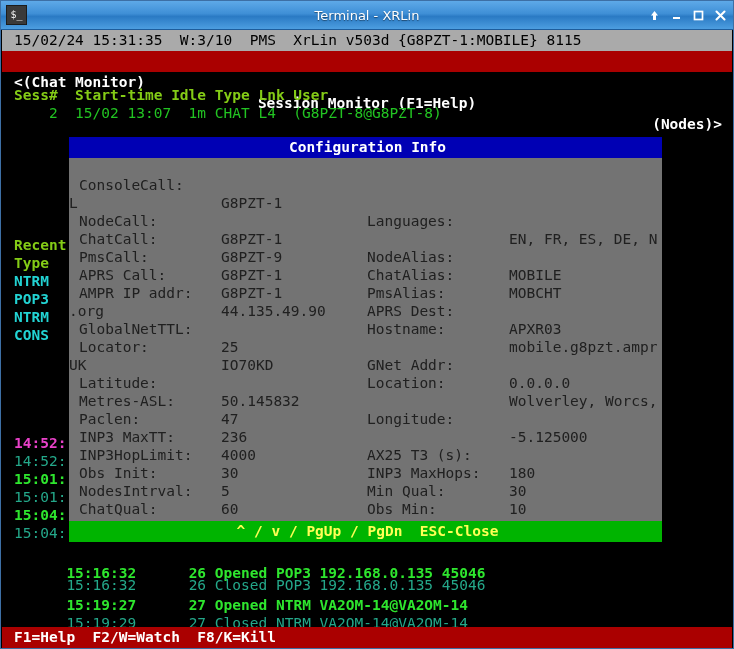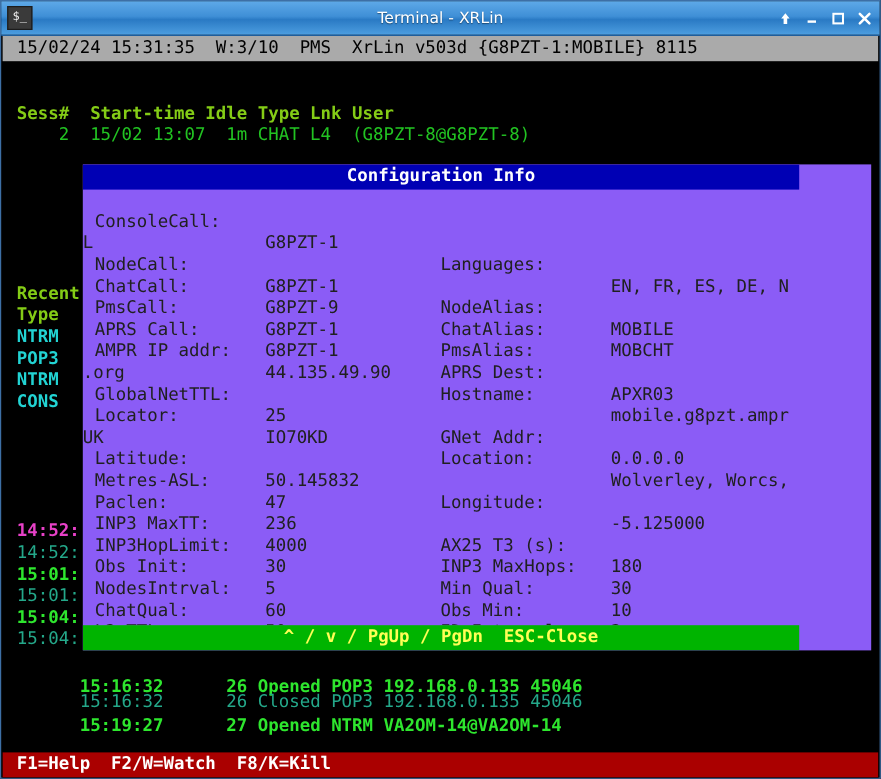--- a/index.html
+++ b/index.html
@@ -151,23 +151,23 @@
   .c-bgreen  { color: #2ee62e; font-weight: bold; }
   .c-cyan    { color: #22d3d3; font-weight: bold; }
   .c-magenta { color: #e841c8; font-weight: bold; }
   .c-teal    { color: #24a88a; }
 
   
   .dialog {
     position: absolute;
     left: 67px;
     top: 107px;
-    width: 657px;
+    width: 593px;
     height: 405px;
-    background: #8b5cf6;
+    background: #737373;
     overflow: hidden;
   }
   .dialog-title {
     position: absolute;
     left: 0; top: 0;
     width: 597px; height: 21px;
     line-height: 21px;
     background: #0000b4;
     color: #ffffff;
     font-family: "DejaVu Sans Mono", "Liberation Mono", monospace;
@@ -242,20 +242,25 @@
             <path d="M2.5 2.5 L10.5 10.5 M10.5 2.5 L2.5 10.5" stroke="#ffffff" stroke-width="2.1" stroke-linecap="round"></path>
           </svg>
       </div>
     </div>
   </div>
 
   <div class="term">
 
     <div class="bar-status">15/02/24 15:31:35  W:3/10  PMS  XrLin v503d {G8PZT-1:MOBILE} 8115</div>
 
+    <div class="bar-red" style="top:21px;">
+      <span class="seg-left">&lt;(Chat Monitor)</span>
+      <span class="seg-mid">Session Monitor (F1=Help)</span>
+      <span class="seg-right">(Nodes)&gt;</span>
+    </div>
 
     <div class="row c-white" style="top:56px; left:12px;">Sess#  Start-time Idle Type Lnk User</div>
     <div class="row c-green" style="top:74px; left:12px;">    2  15/02 13:07  1m CHAT L4  (G8PZT-8@G8PZT-8)</div>
 
     <div class="row c-white" style="top:206px; left:12px;">Recent</div>
     <div class="row c-white" style="top:224px; left:12px;">Type</div>
     <div class="row c-cyan" style="top:242px; left:12px;">NTRM</div>
     <div class="row c-cyan" style="top:260px; left:12px;">POP3</div>
     <div class="row c-cyan" style="top:278px; left:12px;">NTRM</div>
     <div class="row c-cyan" style="top:296px; left:12px;">CONS</div>
@@ -269,20 +274,23 @@
 
     <div class="row c-bgreen" style="top:516px; left:12px;">
       <span>15:16:32</span><span>      </span><span>26</span><span> </span><span>Opened</span><span> </span><span>POP3</span><span> </span><span>192.168.0.135 45046</span>
     </div>
     <div class="row c-teal" style="top:528px; left:12px;">
       <span>15:16:32</span><span>      </span><span>26</span><span> </span><span>Closed</span><span> </span><span>POP3</span><span> </span><span>192.168.0.135 45046</span>
     </div>
     <div class="row c-bgreen" style="top:548px; left:12px;">
       <span>15:19:27</span><span>      </span><span>27</span><span> </span><span>Opened</span><span> </span><span>NTRM</span><span> </span><span>VA2OM-14@VA2OM-14</span>
     </div>
+    <div class="row c-teal" style="top:566px; left:12px;">
+      <span>15:19:29</span><span>      </span><span>27</span><span> </span><span>Closed</span><span> </span><span>NTRM</span><span> </span><span>VA2OM-14@VA2OM-14</span>
+    </div>
 
     <div class="dialog">
       <div class="dialog-title">Configuration Info</div>
 
       <div class="dialog-body">
 
         <div class="drow" style="top:0px;">
           <span class="dcol-a">ConsoleCall:</span>
           <span class="dcol-b">G8PZT-1</span>
           <span class="dcol-c">Languages:</span>

